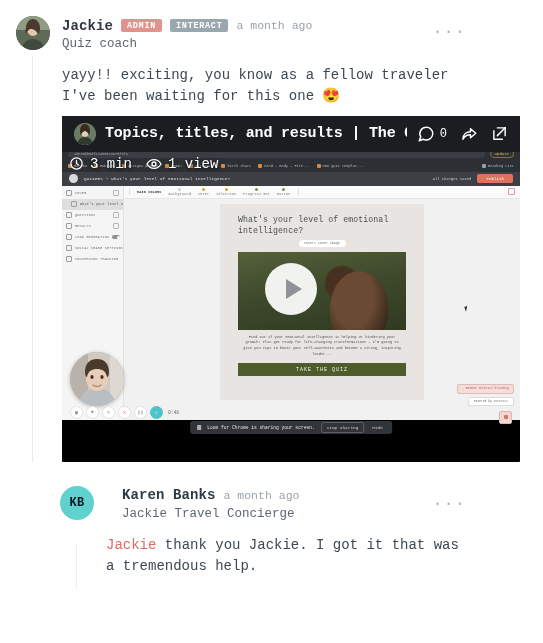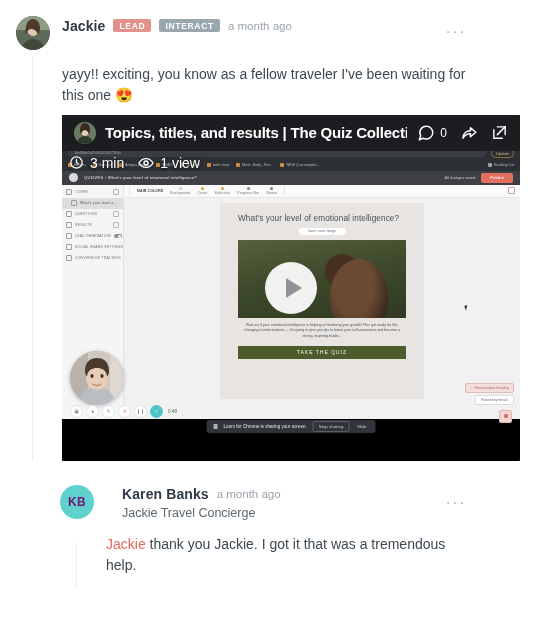--- a/index.html
+++ b/index.html
@@ -14,20 +14,21 @@
     font-family: "Liberation Sans", sans-serif;
     color: #3d4852;
     -webkit-font-smoothing: antialiased;
   }
 
   .page {
     position: relative;
     width: 482px;
     height: 643px;
     background: #fff;
+    font-family: Liberation Mono, monospace;
   }
 
   
   .comment {
     position: relative;
     padding: 16px 16px 0 16px;
   }
   .comment-head {
     display: flex;
     align-items: flex-start;
@@ -45,21 +46,21 @@
     width: 100%;
     height: 100%;
     display: block;
   }
   .avatar-initials {
     width: 34px;
     height: 34px;
     border-radius: 50%;
     flex: 0 0 34px;
     background: #5fd2cd;
-    color: #701a75;
+    color: #0f172a;
     font-size: 12px;
     font-weight: bold;
     letter-spacing: .3px;
     display: flex;
     align-items: center;
     justify-content: center;
   }
   .head-text {
     margin-left: 12px;
     flex: 1 1 auto;
@@ -659,24 +660,25 @@
             <ellipse cx="17" cy="13" rx="6" ry="7" fill="#e4c6b0"></ellipse>
             <path d="M6 34c0-7 5-11 11-11s11 4 11 11z" fill="#3f4a3c"></path>
             <path d="M10 12c0-6 4-9 7-9s7 3 7 9c0 3-1 6-2 6-2-4-5-5-7-5s-4 2-5 5c-1-1-1-4 0-6z" fill="#4a3a2e"></path>
           </g>
         </svg>
       </div>
 
       <div class="head-text">
         <div class="name-row">
           <span class="author">Jackie</span>
-          <span class="badge admin">LEAD</span>
+          <span class="badge admin">ADMIN</span>
           <span class="badge interact">INTERACT</span>
           <span class="timestamp">a month ago</span>
         </div>
+        <div class="subtitle">Quiz coach</div>
       </div>
 
       <div class="menu-dots c1">···</div>
     </div>
 
     <div class="body">
       <p><span>yayy!! exciting, you know as a fellow traveler I've been waiting for this one </span><span class="emoji">😍</span></p>
     </div>
 
     <div class="video-card">

